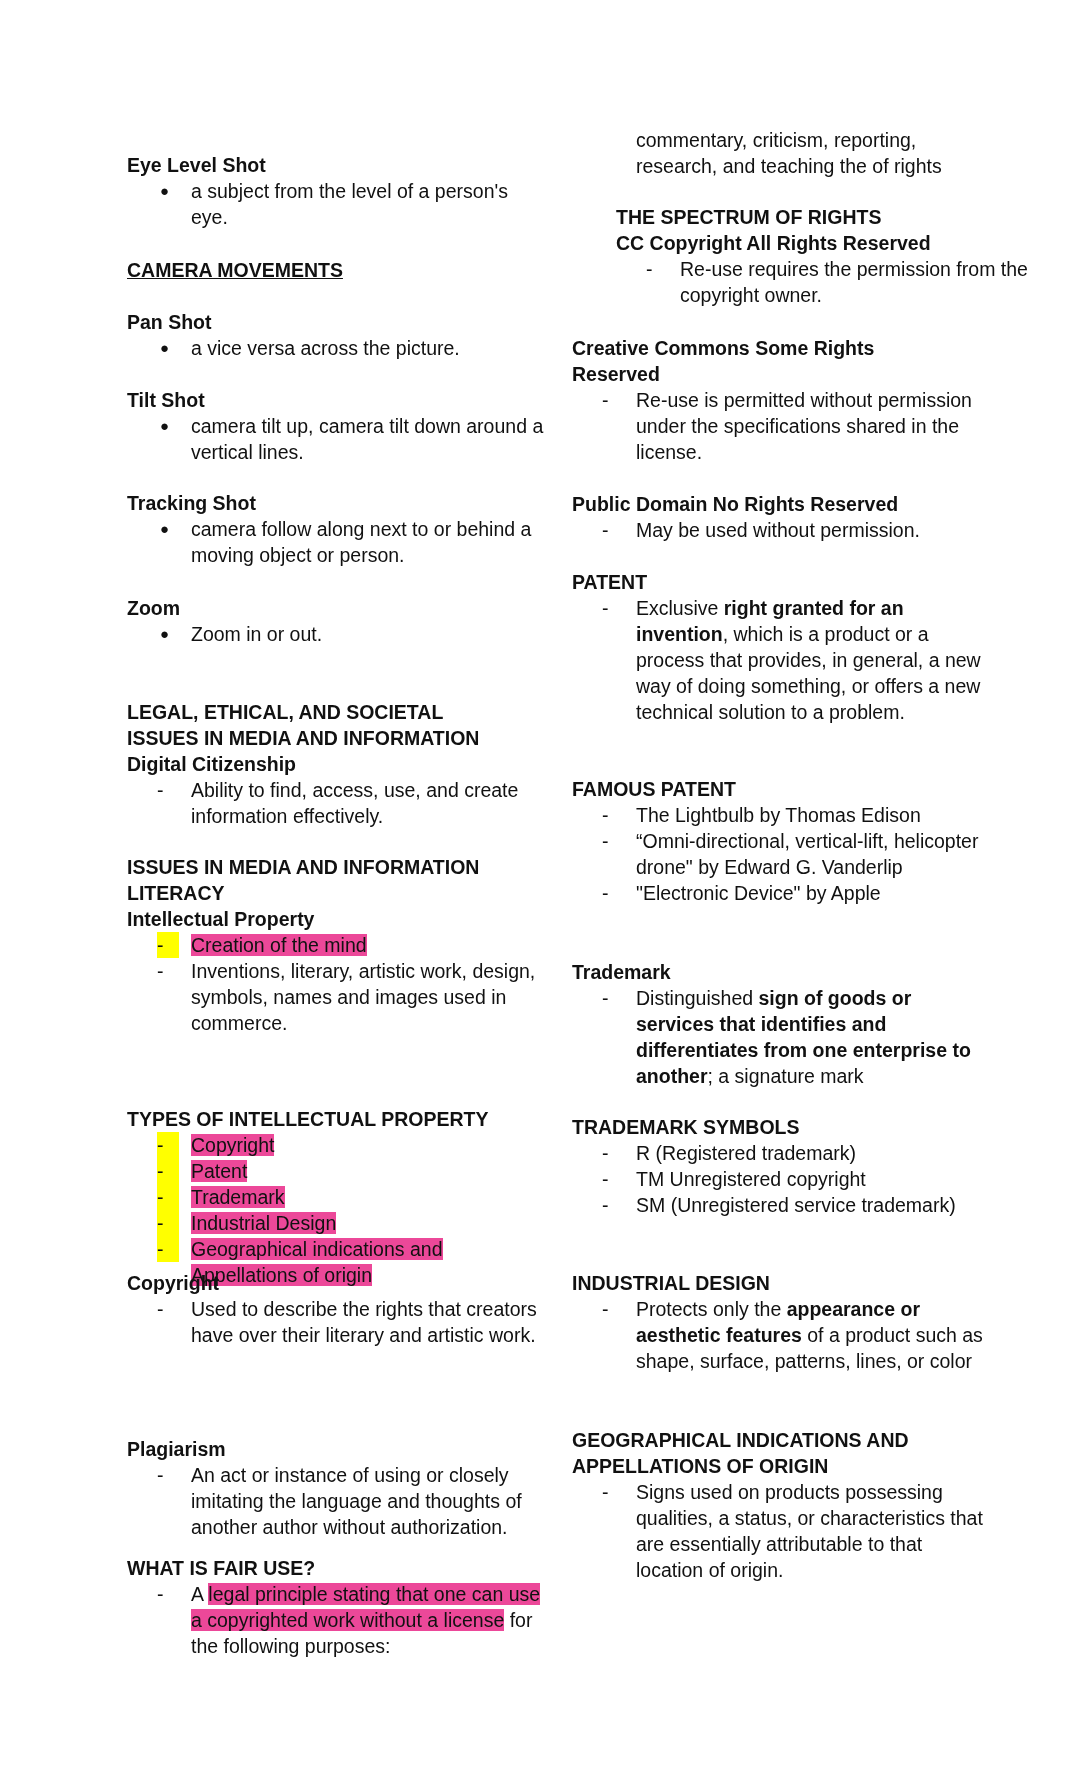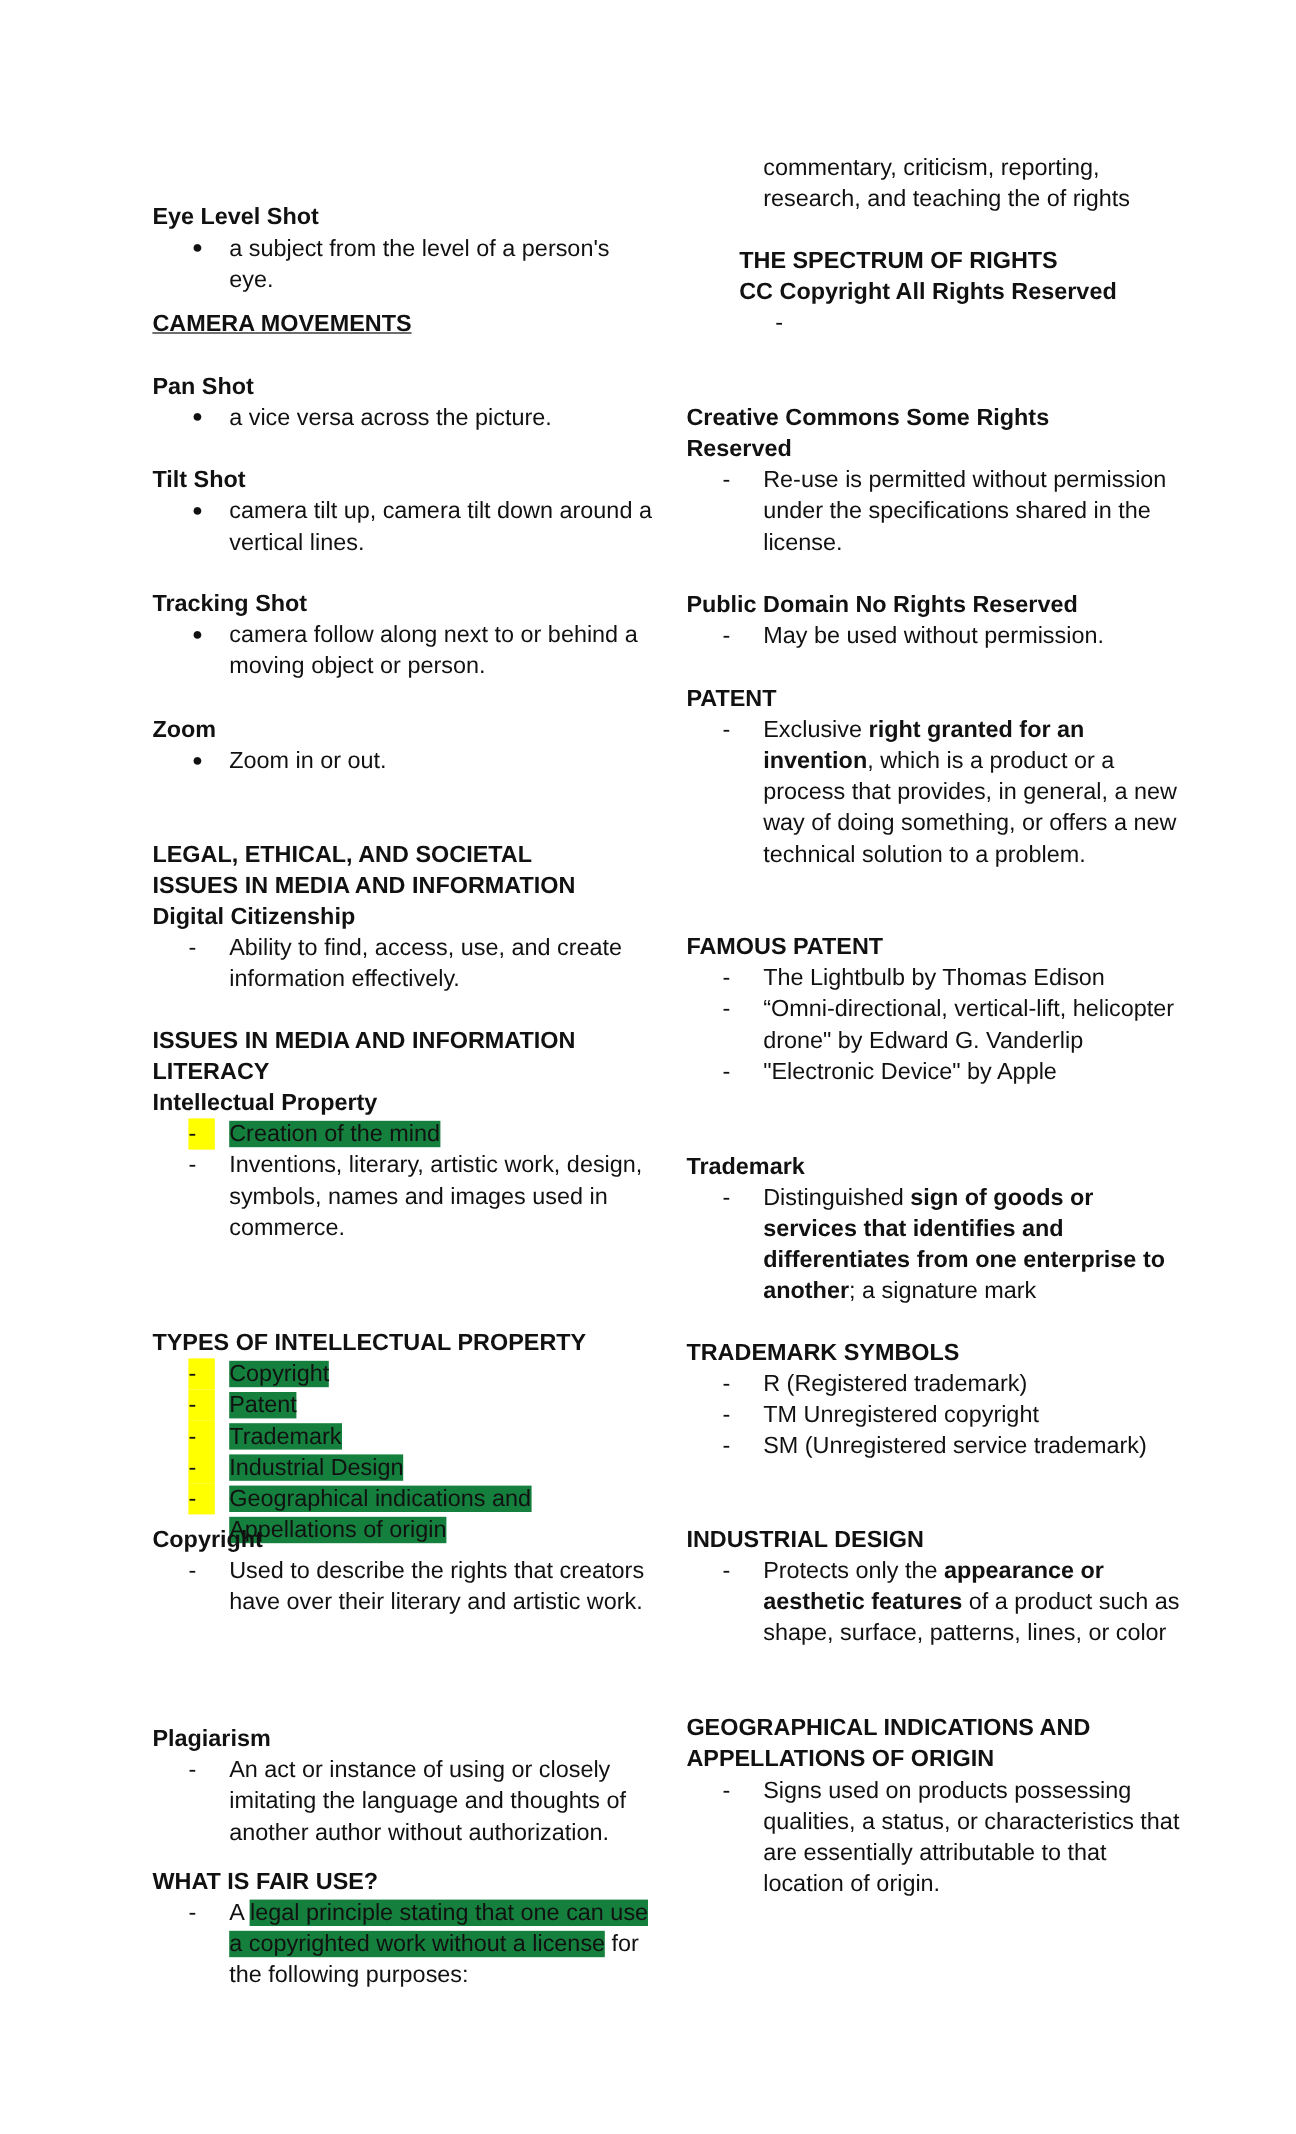--- a/index.html
+++ b/index.html
@@ -6,30 +6,30 @@
   body { width:1080px; height:1778px; position:relative; overflow:hidden;
          font-family:"Liberation Sans", sans-serif; color:#111111; font-size:19.5px; }
   .block { position:absolute; line-height:26px; }
   .left { left:127px; width:420px; }
   .right { left:572px; width:420px; }
   .h { font-weight:bold; white-space:pre-wrap; }
   .u { text-decoration:underline; }
   .item { position:relative; padding-left:64px; }
   .marker { position:absolute; left:30px; top:0; width:34px; }
   .marker.bullet { left:33px; font-size:15px; }
-  .hl { background:#15803d; }
+  .hl { background:#ec4899; }
   .item.hlrow { }
   .item.hlrow .marker.dash { background:#ffff00; width:22px; left:30px; }
   b { font-weight:bold; }
 </style>
 </head>
 <body>
 
 <div id="page">
-    <div class="block left" style="top: 168px;">
+    <div class="block left" style="top: 152px;">
       <div class="h">Eye Level Shot</div>
       <div class="item"><span class="marker bullet">●</span><span>a subject from the level of a person's eye.</span></div>
     </div>
     <div class="block left" style="top: 257px;">
       <div class="h u">CAMERA MOVEMENTS</div>
     </div>
     <div class="block left" style="top: 309px;">
       <div class="h">Pan Shot</div>
       <div class="item"><span class="marker bullet">●</span><span>a vice versa across the picture.</span></div>
     </div>
@@ -77,21 +77,21 @@
     <div class="block left" style="top: 1555px;">
       <div class="h">WHAT IS FAIR USE?</div>
       <div class="item"><span class="marker dash">-</span><span><span>A </span><span class="hl">legal principle stating that one can use a copyrighted work without a license</span><span> for the following purposes:</span></span></div>
     </div>
     <div class="block right" style="top: 127px;">
       <div class="item"><span>commentary, criticism, reporting, research, and teaching the of rights</span></div>
     </div>
     <div class="block right" style="top: 204px; margin-left: 44px;">
       <div class="h">THE SPECTRUM OF RIGHTS
 CC Copyright All Rights Reserved</div>
-      <div class="item"><span class="marker dash">-</span></div>
+      <div class="item"><span class="marker dash">-</span><span>Re-use requires the permission from the copyright owner.</span></div>
     </div>
     <div class="block right" style="top: 335px;">
       <div class="h">Creative Commons Some Rights
 Reserved</div>
       <div class="item"><span class="marker dash">-</span><span>Re-use is permitted without permission under the specifications shared in the license.</span></div>
     </div>
     <div class="block right" style="top: 491px;">
       <div class="h">Public Domain No Rights Reserved</div>
       <div class="item"><span class="marker dash">-</span><span>May be used without permission.</span></div>
     </div>

